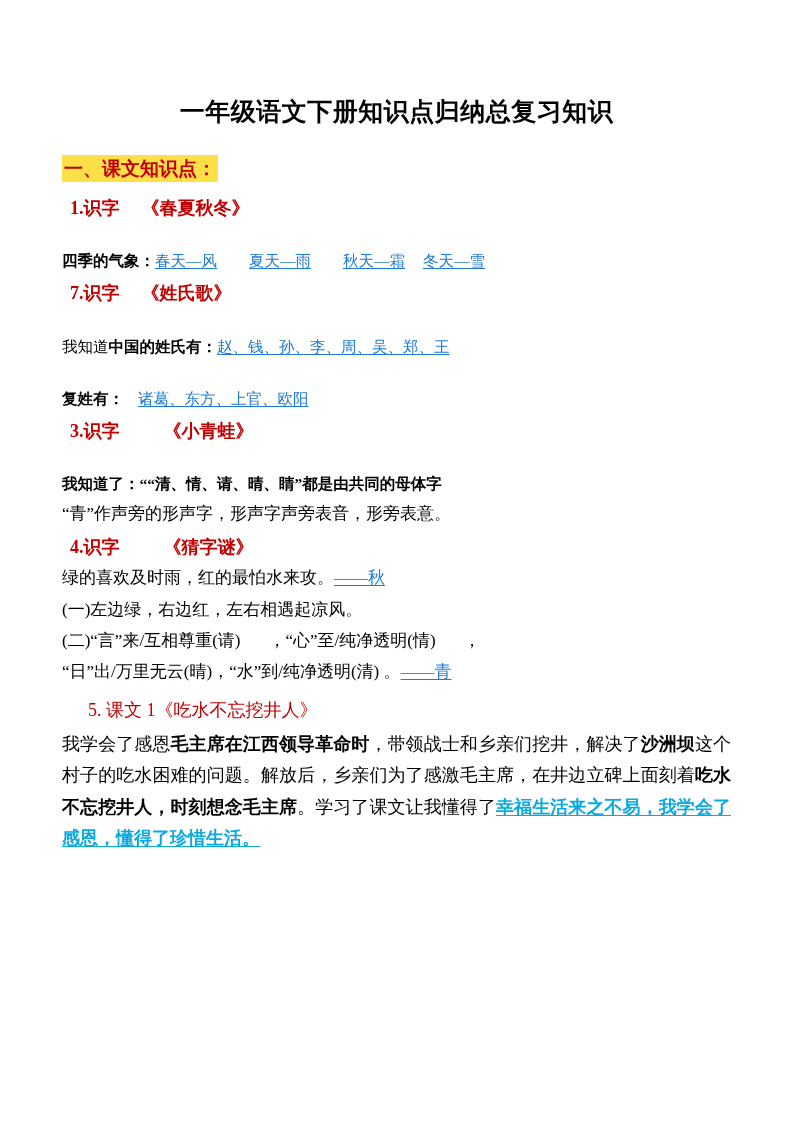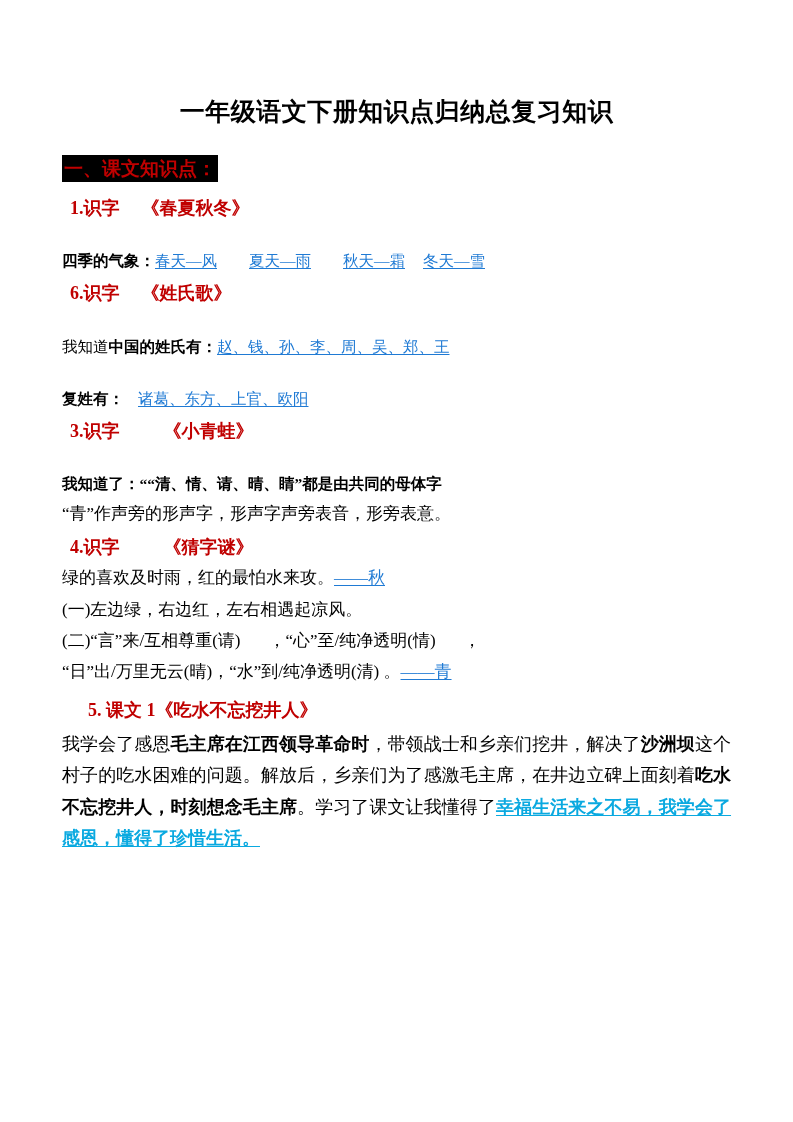--- a/index.html
+++ b/index.html
@@ -26,21 +26,21 @@
   .doc-title {
     text-align: center;
     font-weight: bold;
     font-size: 25px;
     letter-spacing: 0.5px;
     margin: 18px 0 22px 0;
     line-height: 1.3;
   }
   .hl-heading {
     display: inline-block;
-    background: #000000;
+    background: #fde047;
     color: #c00000;
     font-weight: bold;
     font-size: 19px;
     padding: 1px 2px;
     margin: 4px 0 6px 0;
     line-height: 1.35;
   }
   .red-head {
     color: #c00000;
     font-weight: bold;
@@ -88,21 +88,21 @@
   .sp-md { display: inline-block; width: 28px; }
   .seasons span.item { margin-right: 4px; }
   .para {
     font-size: 18px;
     line-height: 1.75;
     margin: 6px 0 0 0;
     text-align: justify;
   }
   .sec5 {
     color: #c00000;
-    font-weight: bold;
+    font-weight: normal;
     font-size: 18px;
     margin: 12px 0 2px 26px;
     line-height: 1.4;
   }
 </style>
 </head>
 <body>
 
 <div class="page">
 
@@ -113,21 +113,21 @@
   </div>
 
   <div class="red-head">
     <span>1.识字</span><span class="gap"></span><span>《春夏秋冬》</span>
   </div>
   <div class="line small seasons">
     <span class="bold">四季的气象：</span><span class="blue-u item">春天—风</span><span class="sp-md"></span><span class="blue-u item">夏天—雨</span><span class="sp-md"></span><span class="blue-u item">秋天—霜</span><span class="sp-sm"></span><span class="blue-u item">冬天—雪</span>
   </div>
 
   <div class="red-head">
-    <span>6.识字</span><span class="gap"></span><span>《姓氏歌》</span>
+    <span>7.识字</span><span class="gap"></span><span>《姓氏歌》</span>
   </div>
   <div class="line small">
     <span>我知道</span><span class="bold">中国的姓氏有：</span><span class="blue-u">赵、钱、孙、李、周、吴、郑、王</span>
   </div>
   <div class="line small">
     <span class="bold">复姓有：</span><span class="sp-sm"></span><span class="blue-u">诸葛、东方、上官、欧阳</span>
   </div>
 
   <div class="red-head">
     <span>3.识字</span><span class="gap-lg"></span><span>《小青蛙》</span>

